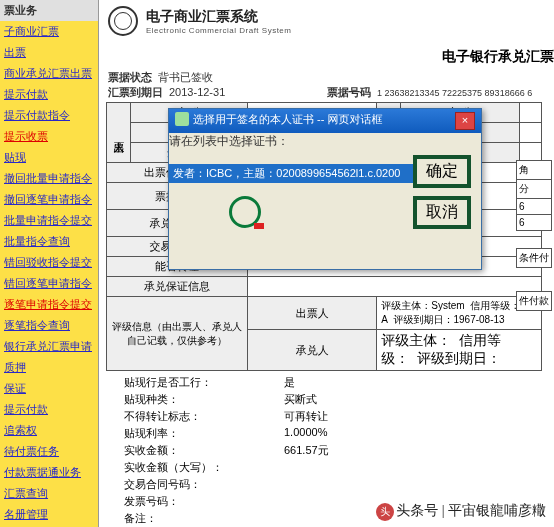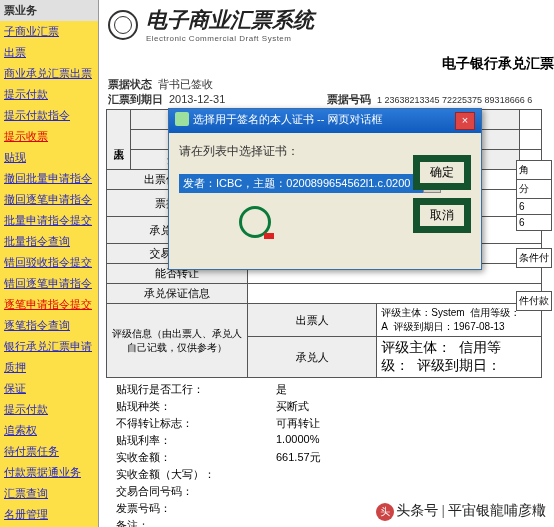--- a/index.html
+++ b/index.html
@@ -4,48 +4,48 @@
 <style>
 body{margin:0;font-family:"Microsoft YaHei","SimSun",sans-serif;font-size:12px;background:#fff;width:554px;height:527px;overflow:hidden;position:relative}
 .sidebar{position:absolute;left:0;top:0;width:98px;height:527px;background:#fde047;border-right:1px solid #999}
 .sidebar-item{padding:3px 4px;color:#2828c8;text-decoration:underline;cursor:pointer;white-space:nowrap;overflow:hidden;font-size:11px}
 .sidebar-item.red{color:#d00}
 .sidebar-header{background:#e0e0e0;padding:3px 4px;font-weight:bold;font-size:11px;color:#333}
 .main{position:absolute;left:100px;top:0;right:0;height:527px}
 .logo-area{display:flex;align-items:center;padding:6px 8px}
 .logo-img{width:26px;height:26px;border:2px solid #333;border-radius:50%;margin-right:8px;position:relative}
 .logo-img:before{content:"";position:absolute;inset:4px;border:1px solid #333;border-radius:50%}
-.logo-cn{font-family:"STKaiti","KaiTi",serif;font-size:21px;font-style:italic;font-weight:bold;color:#222}
+.logo-cn{font-family:"STKaiti","KaiTi",serif;font-size:14px;font-weight:bold;color:#222}
 .logo-en{font-size:8px;color:#555;letter-spacing:0.5px}
 .title{text-align:right;font-size:14px;font-weight:bold;color:#000;margin:6px 0 4px}
 .meta-row{display:flex;font-size:11px;padding:0 8px}
 .meta-left{flex:1}
 .meta-right{flex:1}
 .meta-row span.lbl{color:#333;font-weight:bold}
 .meta-row span.val{color:#333;margin-left:6px}
 table.form{border-collapse:collapse;width:436px;margin:2px 0 0 6px;font-size:11px}
 table.form td{border:1px solid #555;padding:2px 4px;vertical-align:middle}
 .rowhdr{background:#eee;font-weight:normal;text-align:center;width:56px}
 .cellhdr{background:#eee;text-align:center}
 .bottom-kv{margin:4px 0 0 6px;font-size:11px}
-.bottom-kv .kv{display:flex;margin:2px 10px}
+.bottom-kv .kv{display:flex;margin:2px 18px}
 .bottom-kv .k{width:160px}
 .bottom-kv .v{flex:1}
 
 .dialog{position:absolute;left:168px;top:108px;width:312px;height:160px;border:1px solid #3a6ea5;background:#ece9d8;box-shadow:2px 2px 6px rgba(0,0,0,0.4);z-index:10}
 .dlg-title{background:linear-gradient(to bottom,#2b79d8,#0f5bbd);color:#fff;padding:3px 6px;display:flex;align-items:flex-start;font-size:11px}
 .dlg-title .ic{width:14px;height:14px;background:#9de09d;border-radius:2px;margin-right:4px;display:inline-block}
 .dlg-close{width:18px;height:16px;background:#d44;color:#fff;text-align:center;line-height:14px;border:1px solid #922;font-size:11px;cursor:pointer}
-.dlg-body{padding:10px;font-size:12px;color:#333}
+.dlg-body{font-size:12px;color:#333}
 .dlg-select{display:inline-block;background:#1f6fc8;color:#fff;padding:2px 4px;font-size:11px;width:236px;white-space:nowrap;overflow:hidden}
 .dlg-select-btn{display:inline-block;width:16px;height:17px;background:#d4d0c8;border:1px solid #888;text-align:center;line-height:14px;color:#333;vertical-align:top;cursor:pointer}
 .dlg-stamp{width:26px;height:26px;border:3px solid #0a7a3a;border-radius:50%;margin:10px 0 0 60px;position:relative}
 .dlg-stamp:after{content:"";position:absolute;right:-6px;bottom:-4px;width:10px;height:6px;background:#d22}
 .dlg-btns{position:absolute;right:10px;top:46px}
-.dlg-btns button{display:block;width:58px;padding:2px 0;margin-bottom:8px;border:7px solid #14532d;background:#ece9d8;font-size:12px;font-family:inherit;cursor:pointer}
+.dlg-btns button{display:block;width:58px;padding:2px 0;margin-bottom:8px;border:4px solid #14532d;background:#ece9d8;font-size:16px;font-family:inherit;cursor:pointer}
 .footer-wm{position:absolute;right:8px;bottom:6px;font-size:14px;color:#222;background:rgba(255,255,255,0.7);z-index:20;font-family:"KaiTi",serif}
 .footer-wm .hd{display:inline-block;width:18px;height:18px;background:#c44;border-radius:50%;color:#fff;font-size:10px;line-height:18px;text-align:center;margin-right:2px}
 .side-cells{position:absolute;right:2px;top:160px;font-size:10px}
 .side-cells div{border:1px solid #555;padding:2px;margin-bottom:-1px;background:#fff}
 </style>
 </head>
 <body>
 
 <div class="sidebar">
   <div class="sidebar-header">票业务</div>

